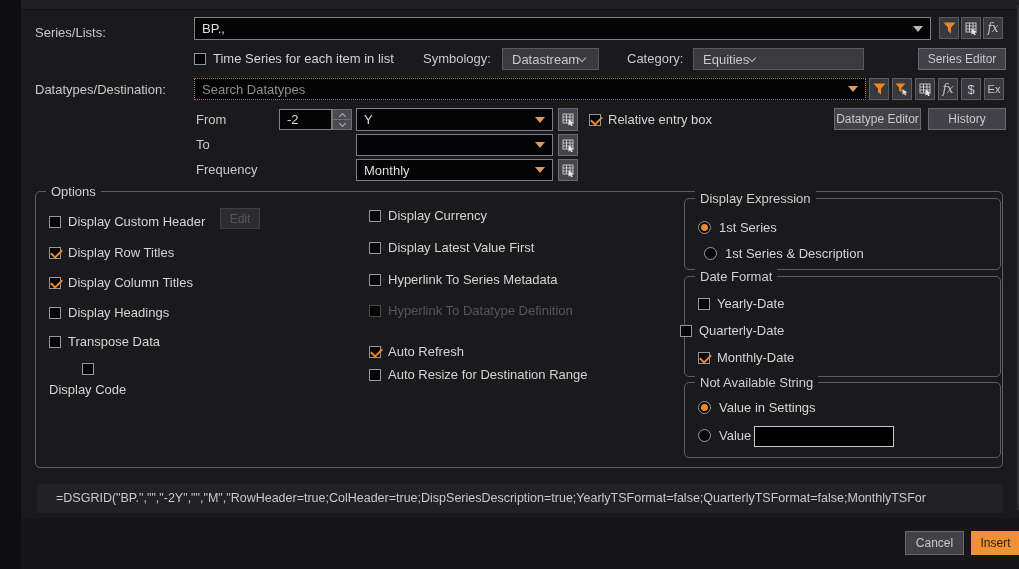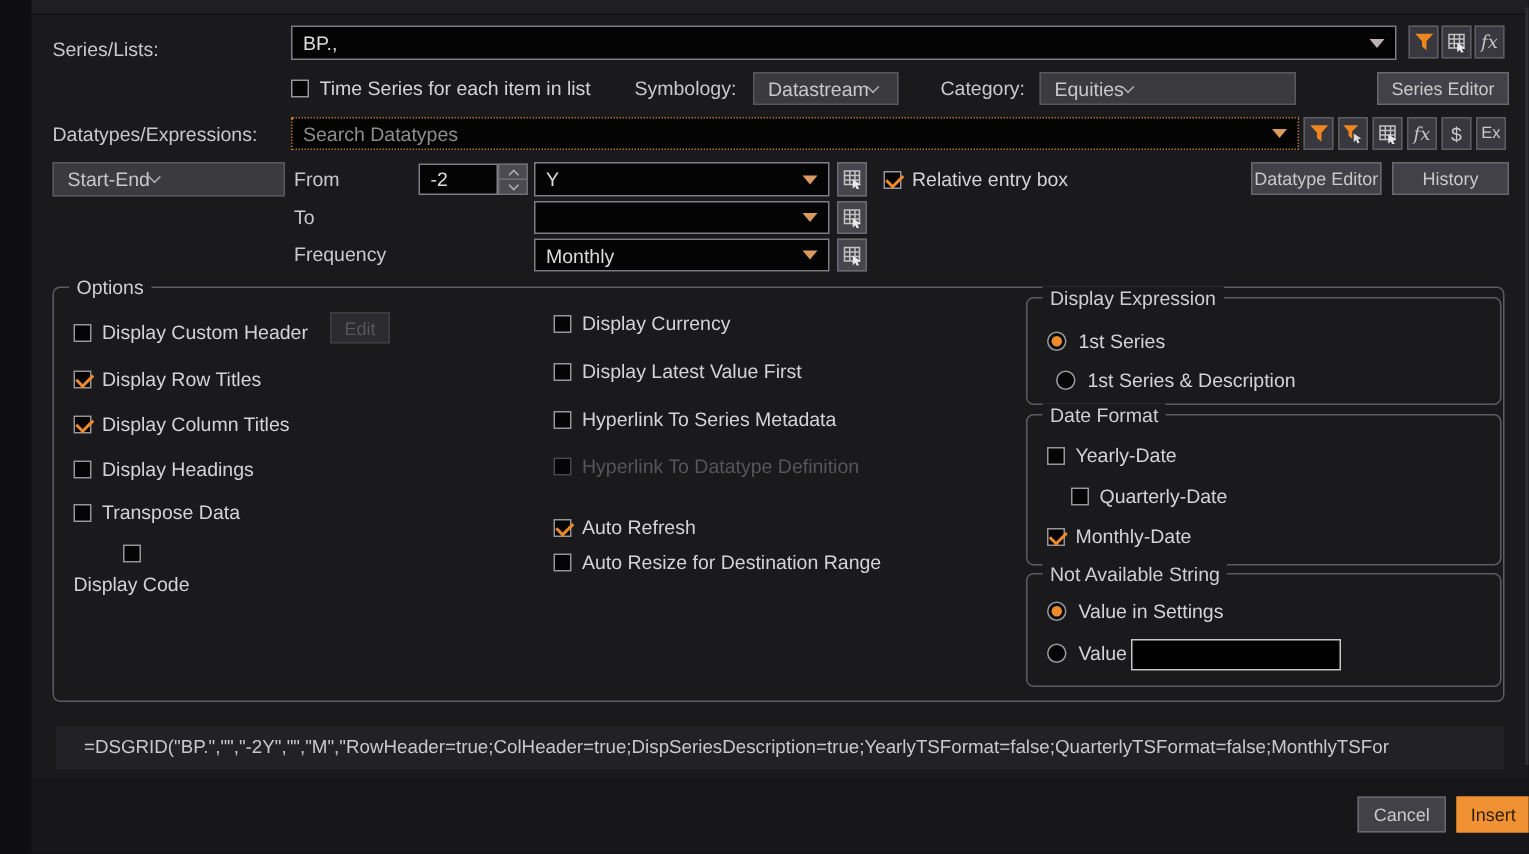--- a/index.html
+++ b/index.html
@@ -103,21 +103,21 @@
     <span>Datastream</span>
     <span class="chev"></span>
   </div>
   <div class="lbl" style="left:606px; top:51px;">Category:</div>
   <div class="graydd" style="left:672px; top:48px; width:171px; height:22px;">
     <span>Equities</span>
     <span class="chev"></span>
   </div>
   <button class="btn" style="left:897px; top:48px; width:88px; height:22px;">Series Editor</button>
 
-  <div class="lbl" style="left:14px; top:82px;">Datatypes/Expressions:</div>
+  <div class="lbl" style="left:14px; top:82px;">Datatypes/Destination:</div>
   <div class="blackfield searchfield" style="left:173px; top:78px; width:672px; height:22px;">
     <input type="text" placeholder="Search Datatypes" style="">
     <span class="tri"></span>
   </div>
   <div class="iconbtn" style="left:848px; top:78px;">
     <svg width="13" height="12" viewBox="0 0 13 12">
         <path d="M0.5 0.5h12L8 5.5v6L5 9V5.5z" fill="#ee8622"></path>
       </svg>
   </div>
   <div class="iconbtn" style="left:871px; top:78px;">
@@ -141,24 +141,20 @@
   <div class="iconbtn" style="left:917px; top:78px;">
     <span class="fxtxt">fx</span>
   </div>
   <div class="iconbtn" style="left:940px; top:78px;">
     <span class="dollartxt">$</span>
   </div>
   <div class="iconbtn" style="left:963px; top:78px;">
     <span class="extxt">Ex</span>
   </div>
 
-  <div class="graydd" style="left:14px; top:108px; width:155px; height:23px;">
-    <span>Start-End</span>
-    <span class="chev"></span>
-  </div>
   <div class="lbl" style="left:175px; top:112px;">From</div>
   <div class="blackfield" style="left:258px; top:109px; width:53px; height:21px;">
     <input type="text" value="-2" style="">
   </div>
   <div class="spinner" style="left:311px; top:109px;">
     <div class="spinhalf">
         <span class="chev up"></span>
       </div>
     <div class="spinhalf">
         <span class="chev"></span>
@@ -290,21 +286,21 @@
     <span class="t">1st Series &amp; Description</span>
   </div>
 
   <div class="group" style="left:663px; top:276px; width:317px; height:101px;">
     <span class="legend">Date Format</span>
   </div>
   <div class="cbrow" style="left:677px; top:296px;">
     <span class="cb"></span>
     <span class="t">Yearly-Date</span>
   </div>
-  <div class="cbrow" style="left:693px; top:323px;">
+  <div class="cbrow" style="left:659px; top:323px;">
     <span class="cb"></span>
     <span class="t">Quarterly-Date</span>
   </div>
   <div class="cbrow" style="left:677px; top:350px;">
     <span class="cb on"></span>
     <span class="t">Monthly-Date</span>
   </div>
 
   <div class="group" style="left:663px; top:382px; width:317px; height:76px;">
     <span class="legend">Not Available String</span>

